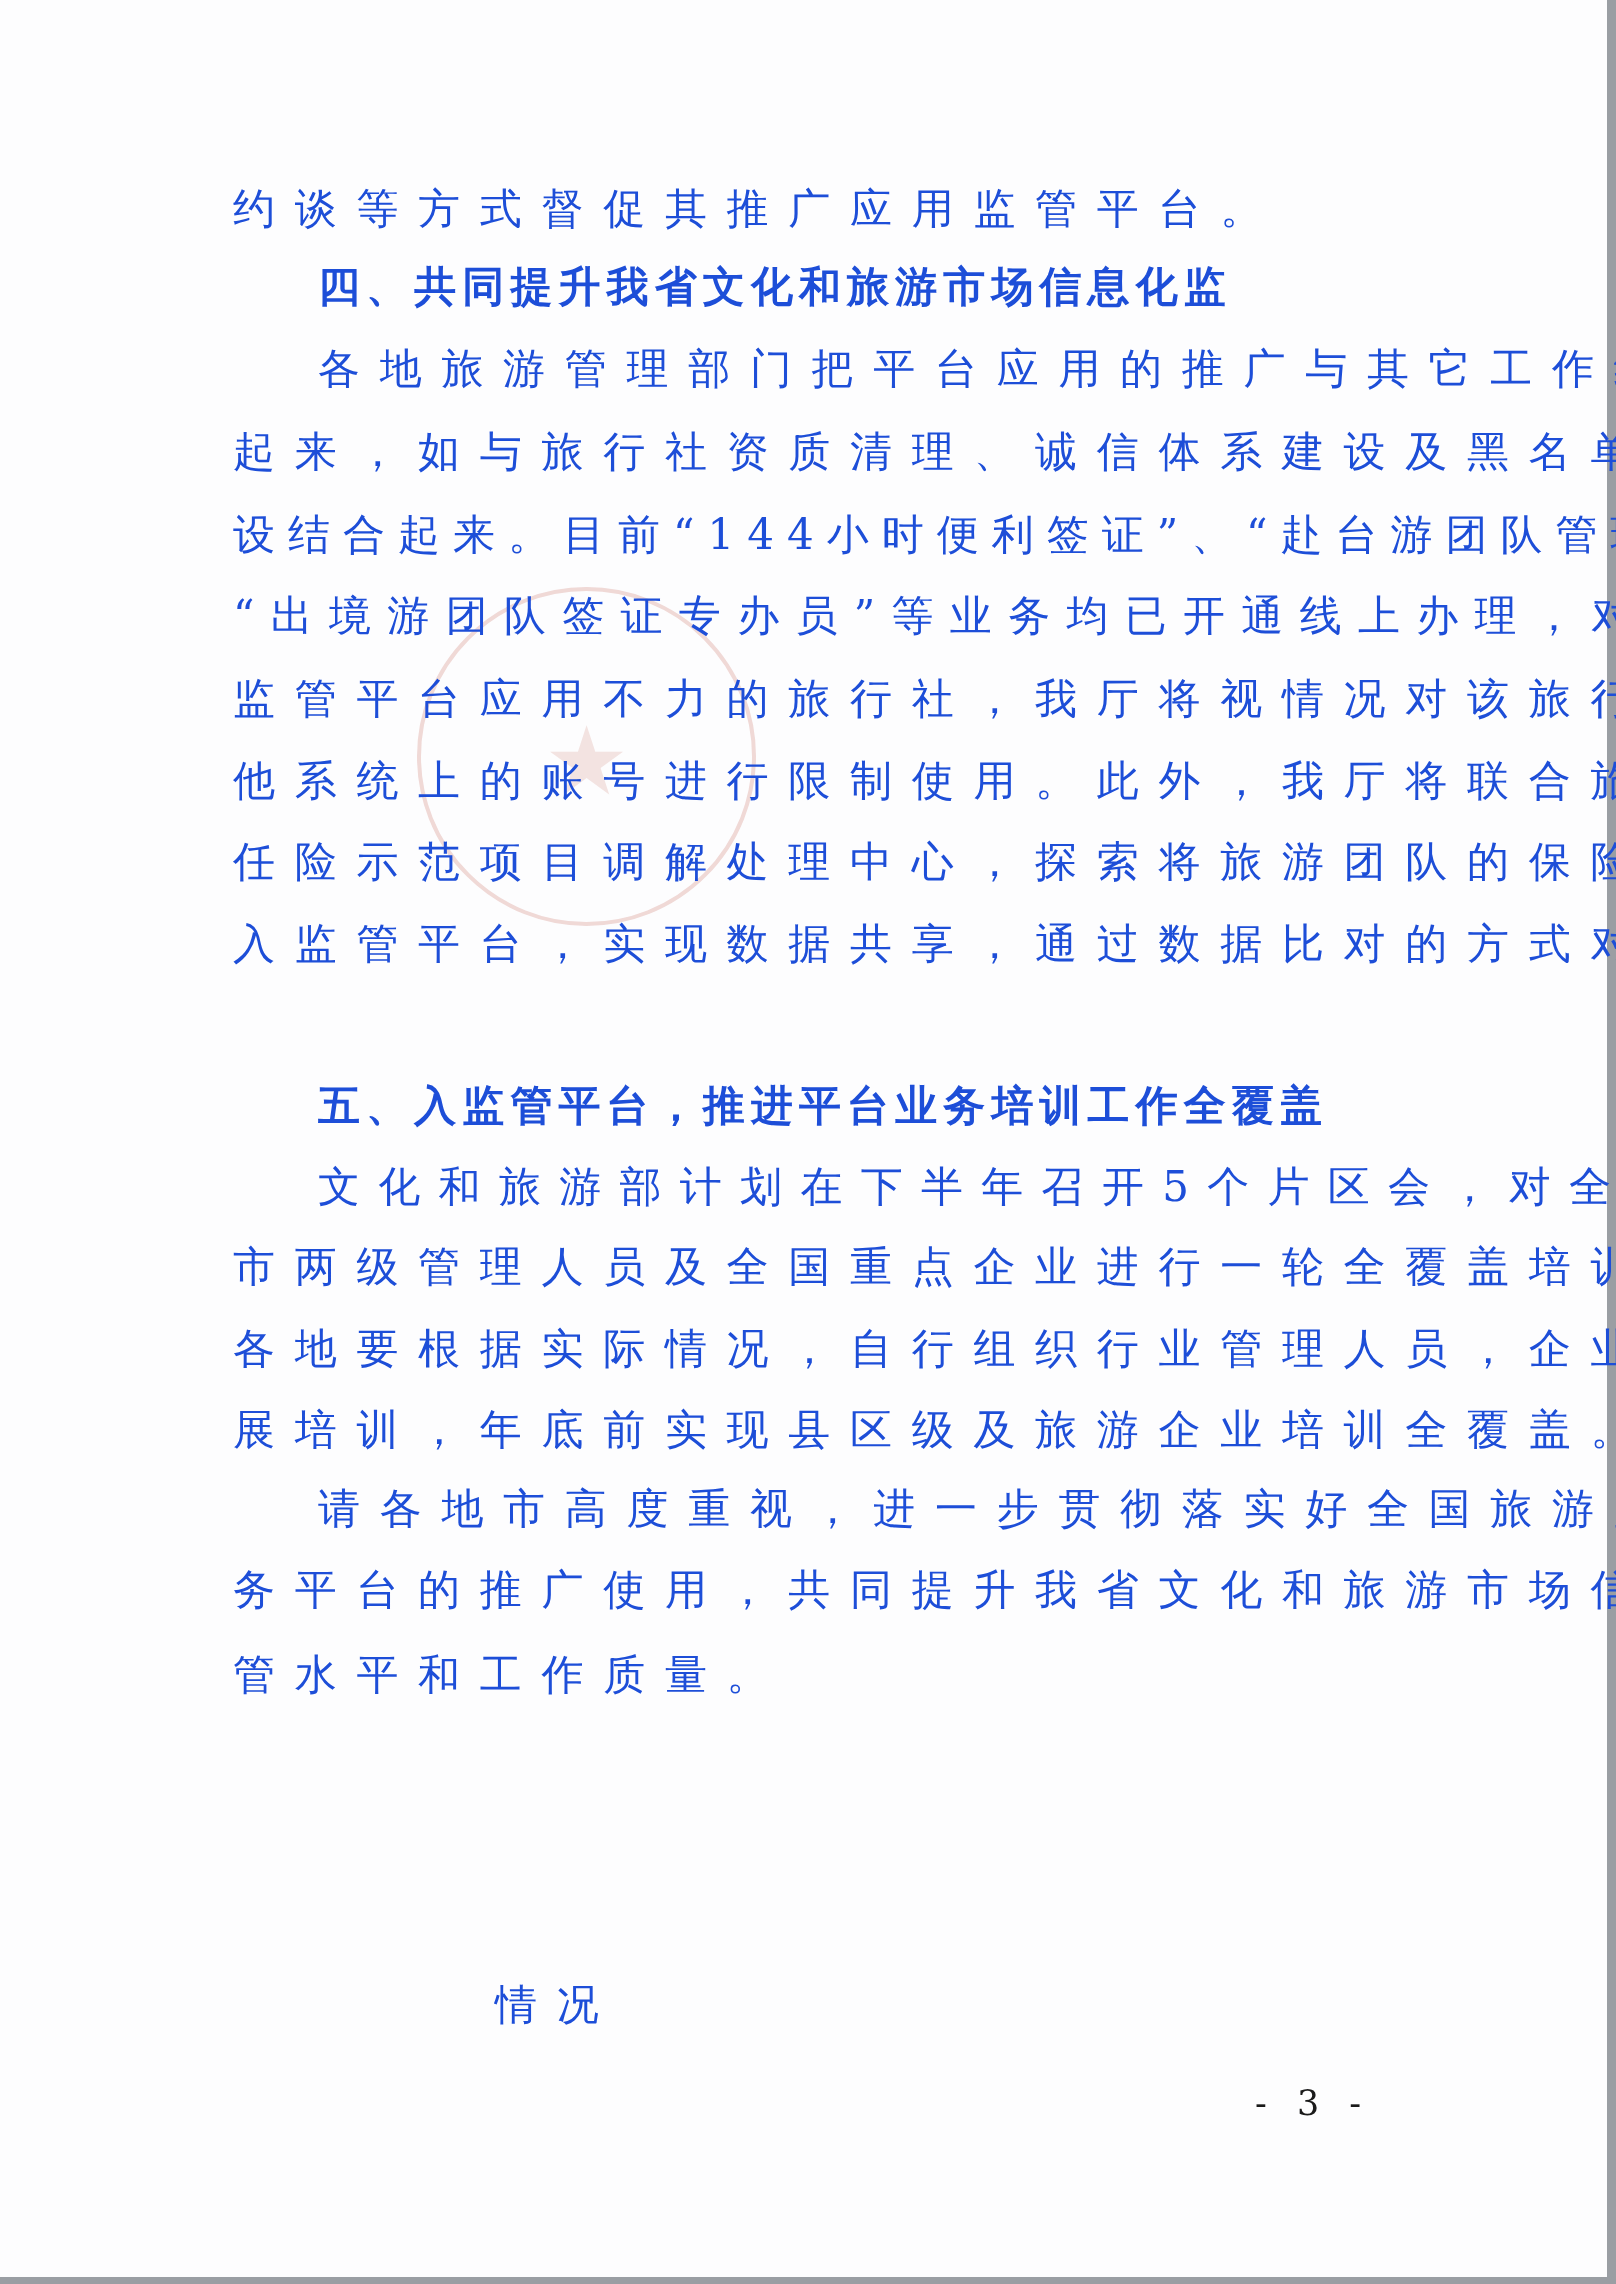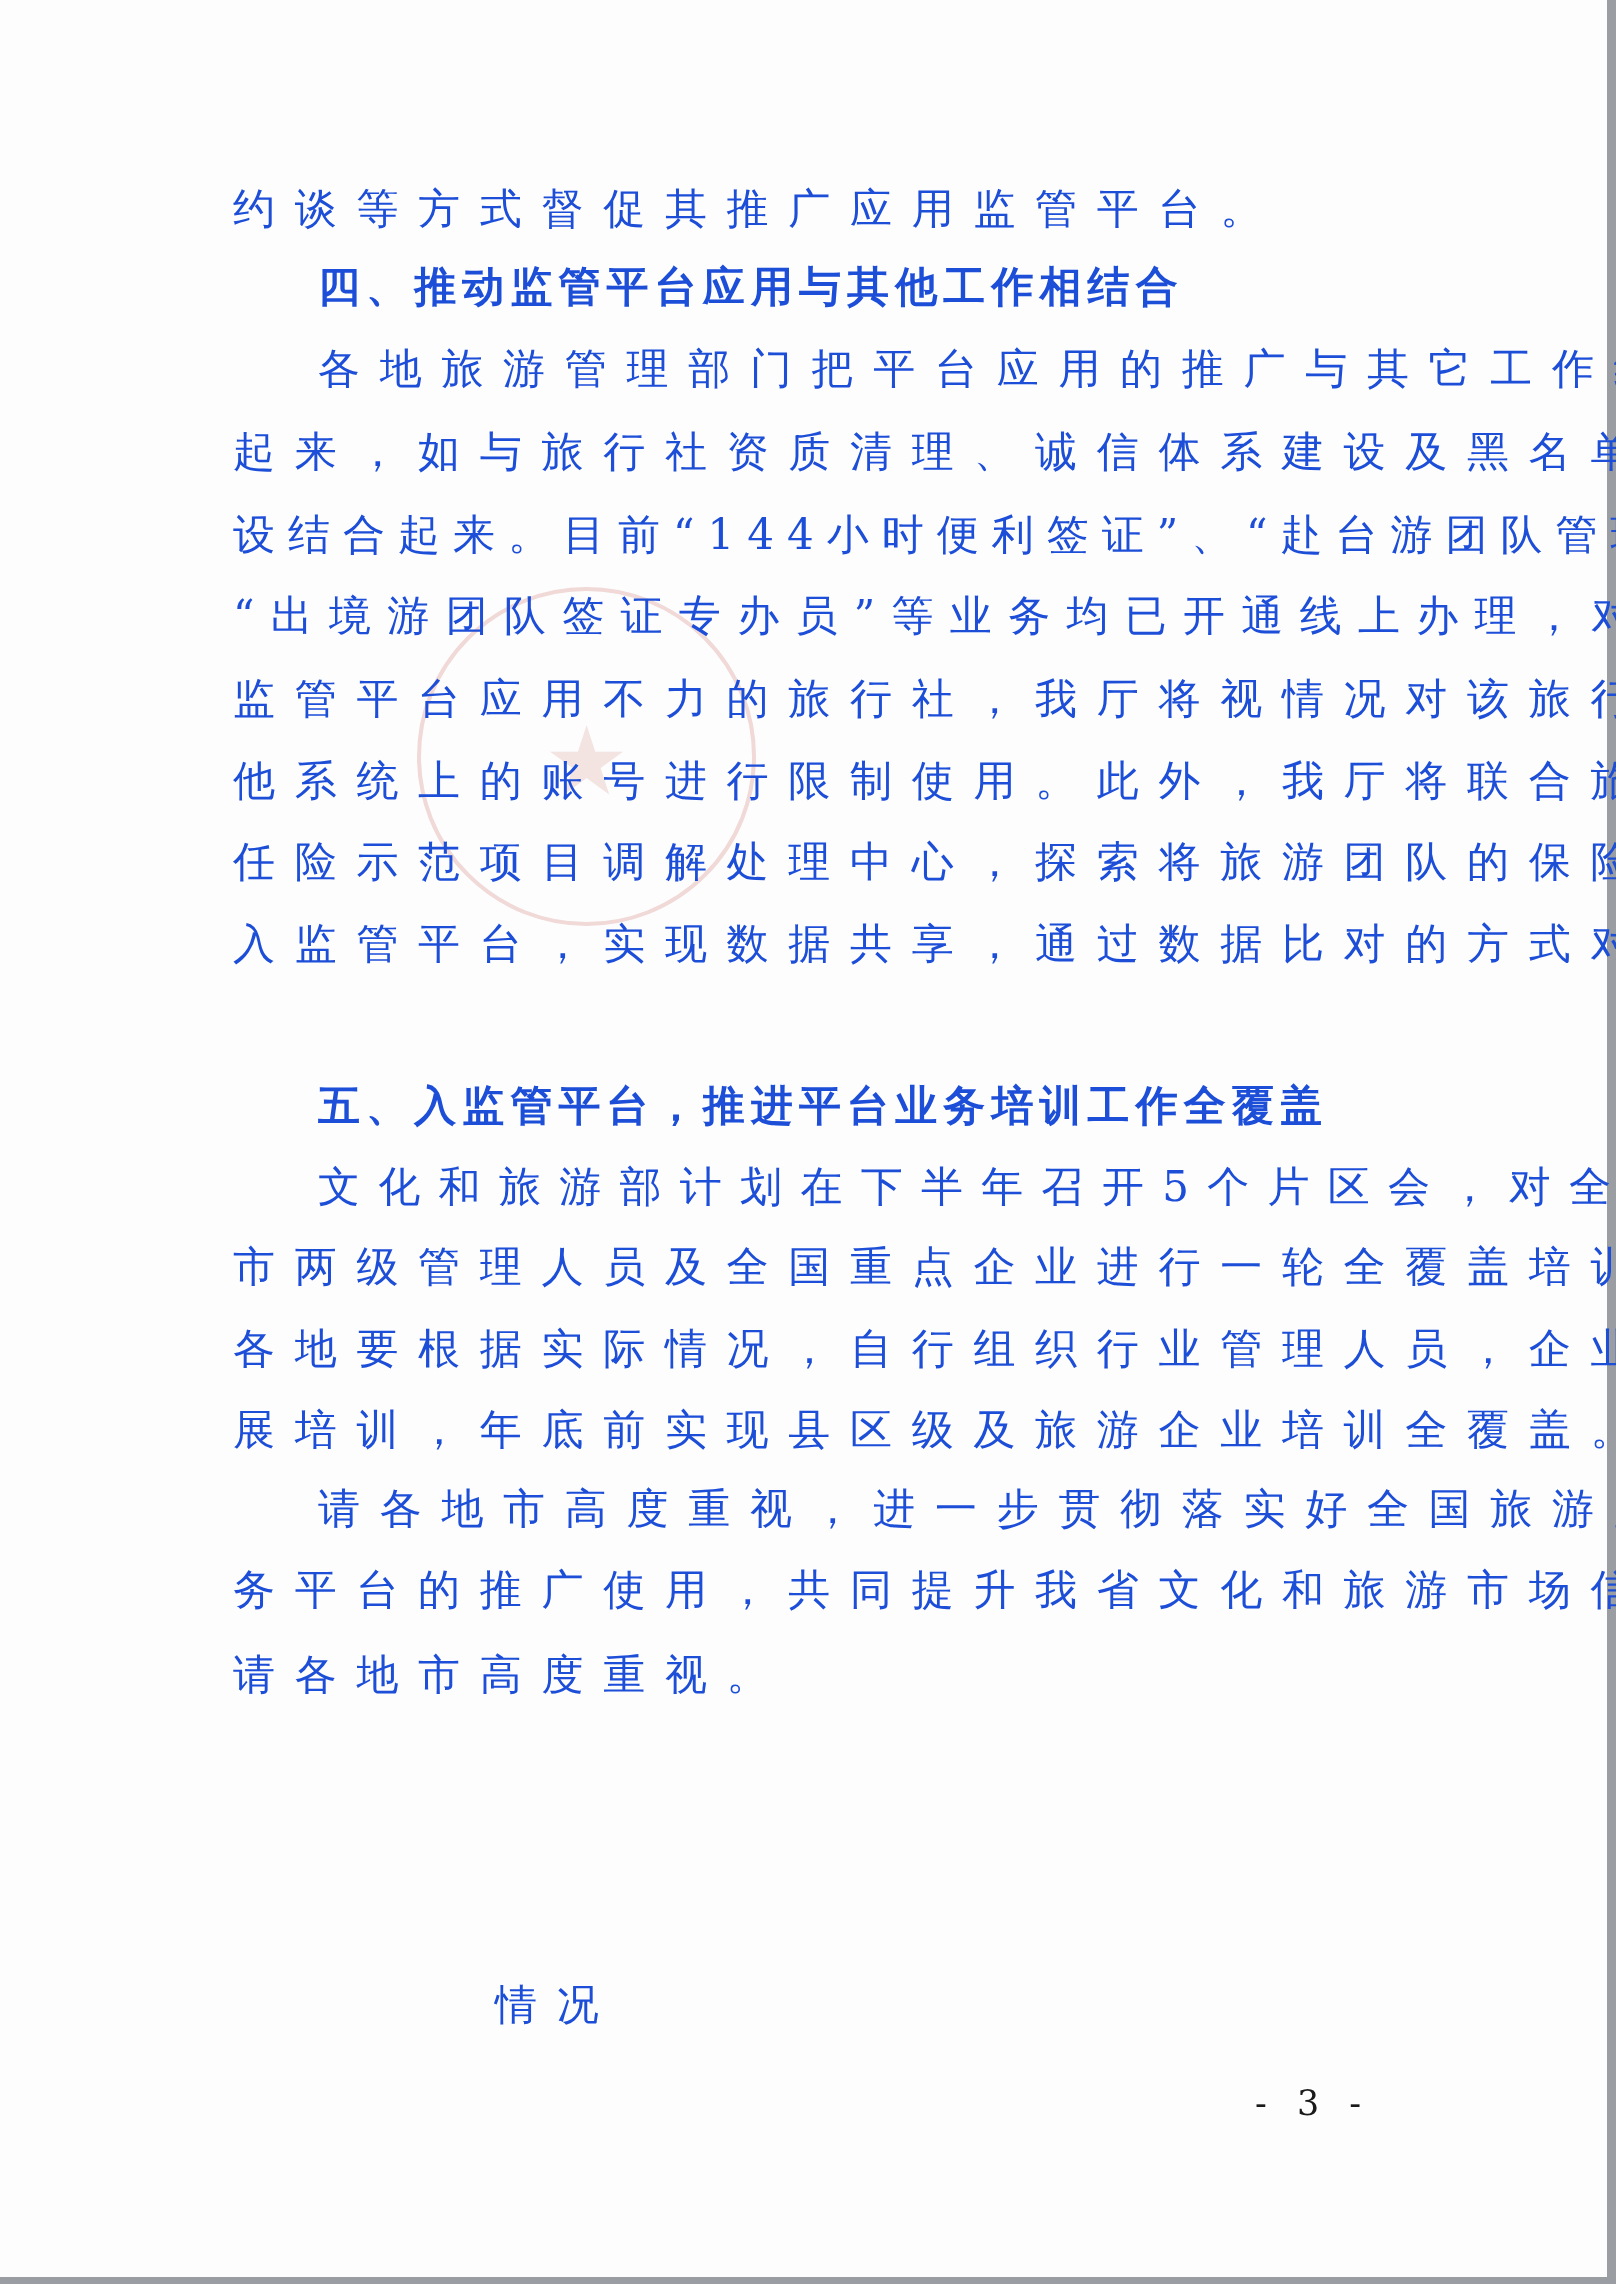--- a/index.html
+++ b/index.html
@@ -37,35 +37,35 @@
 </style>
 </head>
 <body>
 
 <div class="page">
   <div class="seal">
       <div class="seal-star">★</div>
     </div>
 
   <div class="line" style="top:168px">约谈等方式督促其推广应用监管平台。</div>
-  <div class="line heading indent" style="top:246px">四、推动监管平台应用与其他工作相结合</div>
+  <div class="line heading indent" style="top:246px">四、共同提升我省文化和旅游市场信息化监</div>
   <div class="line indent" style="top:328px">各地旅游管理部门把平台应用的推广与其它工作结合</div>
   <div class="line" style="top:411px">起来，如与旅行社资质清理、诚信体系建设及黑名单制度建</div>
   <div class="line" style="top:494px; letter-spacing:13px">设结合起来。目前“144小时便利签证”、“赴台游团队管理”、</div>
   <div class="line" style="top:575px; letter-spacing:16.3px">“出境游团队签证专办员”等业务均已开通线上办理，对于</div>
   <div class="line" style="top:658px">监管平台应用不力的旅行社，我厅将视情况对该旅行社在其</div>
   <div class="line" style="top:740px">他系统上的账号进行限制使用。此外，我厅将联合旅行社责</div>
   <div class="line" style="top:821px">任险示范项目调解处理中心，探索将旅游团队的保险信息接</div>
   <div class="line" style="top:903px">入监管平台，实现数据共享，通过数据比对的方式对旅行社</div>
   <div class="line heading indent" style="top:1065px">五、入监管平台，推进平台业务培训工作全覆盖</div>
   <div class="line indent" style="top:1146px; letter-spacing:18.3px">文化和旅游部计划在下半年召开5个片区会，对全国省</div>
   <div class="line" style="top:1226px">市两级管理人员及全国重点企业进行一轮全覆盖培训，要求</div>
   <div class="line" style="top:1308px">各地要根据实际情况，自行组织行业管理人员，企业人员开</div>
   <div class="line" style="top:1389px">展培训，年底前实现县区级及旅游企业培训全覆盖。</div>
   <div class="line indent" style="top:1468px">请各地市高度重视，进一步贯彻落实好全国旅游监管服</div>
   <div class="line" style="top:1549px">务平台的推广使用，共同提升我省文化和旅游市场信息化监</div>
-  <div class="line" style="top:1634px">请各地市高度重视。</div>
+  <div class="line" style="top:1634px">管水平和工作质量。</div>
 
   <div class="line att-cont" style="top:1964px">情况</div>
 
   <div class="page-number">- 3 -</div>
 </div>
 
 
 </body></html>

